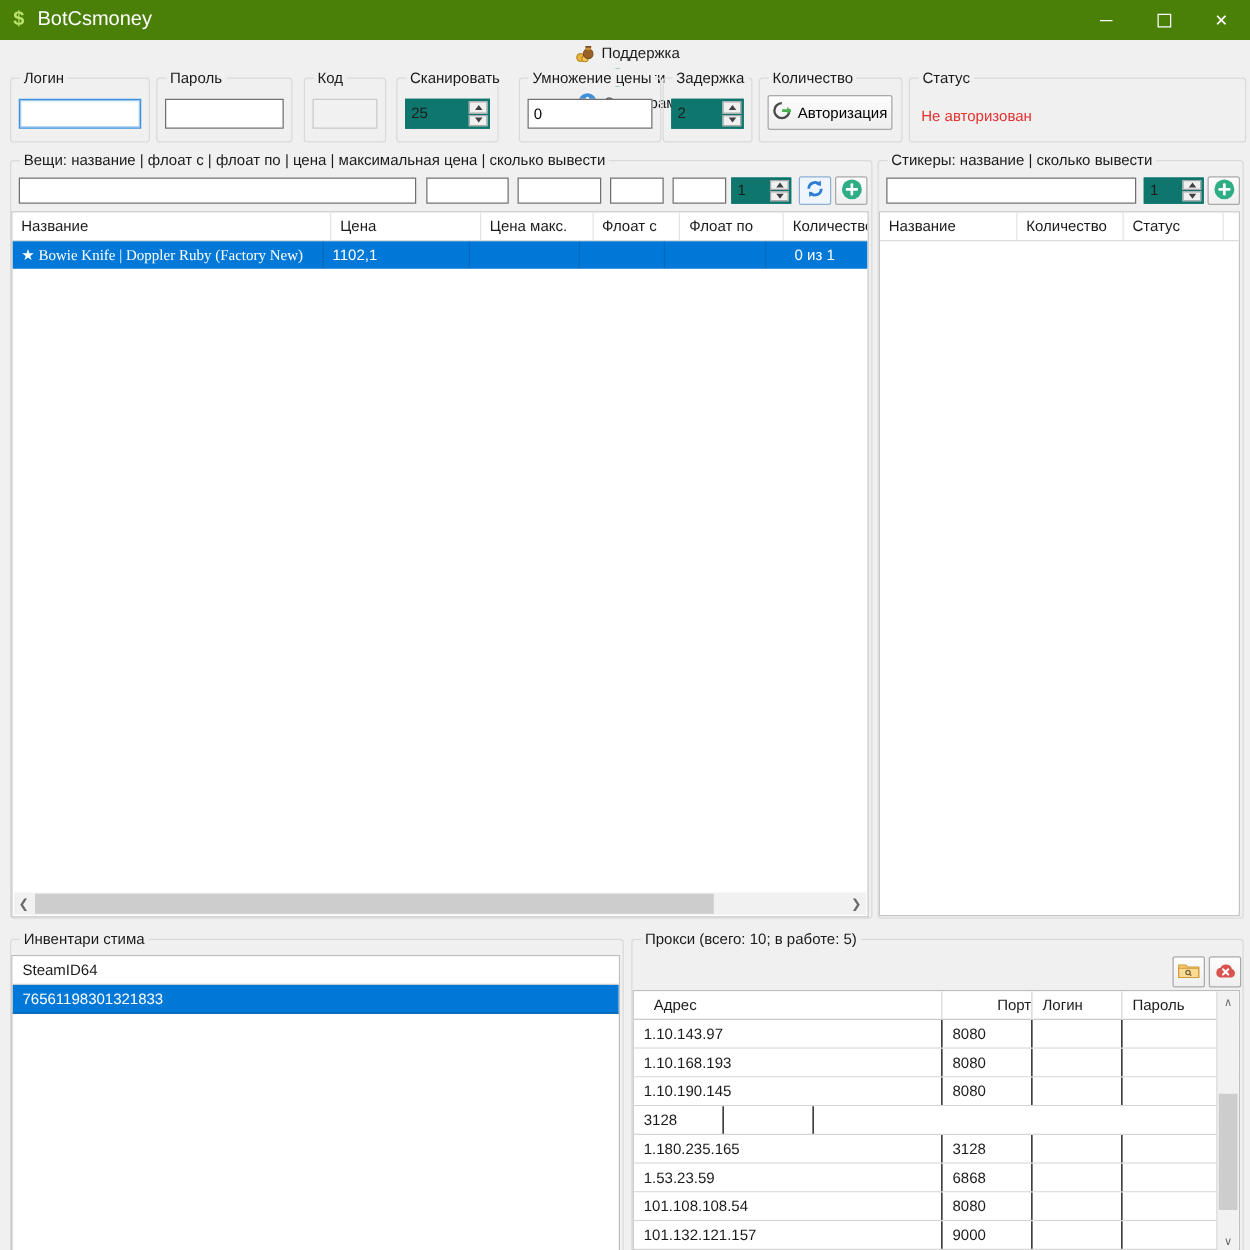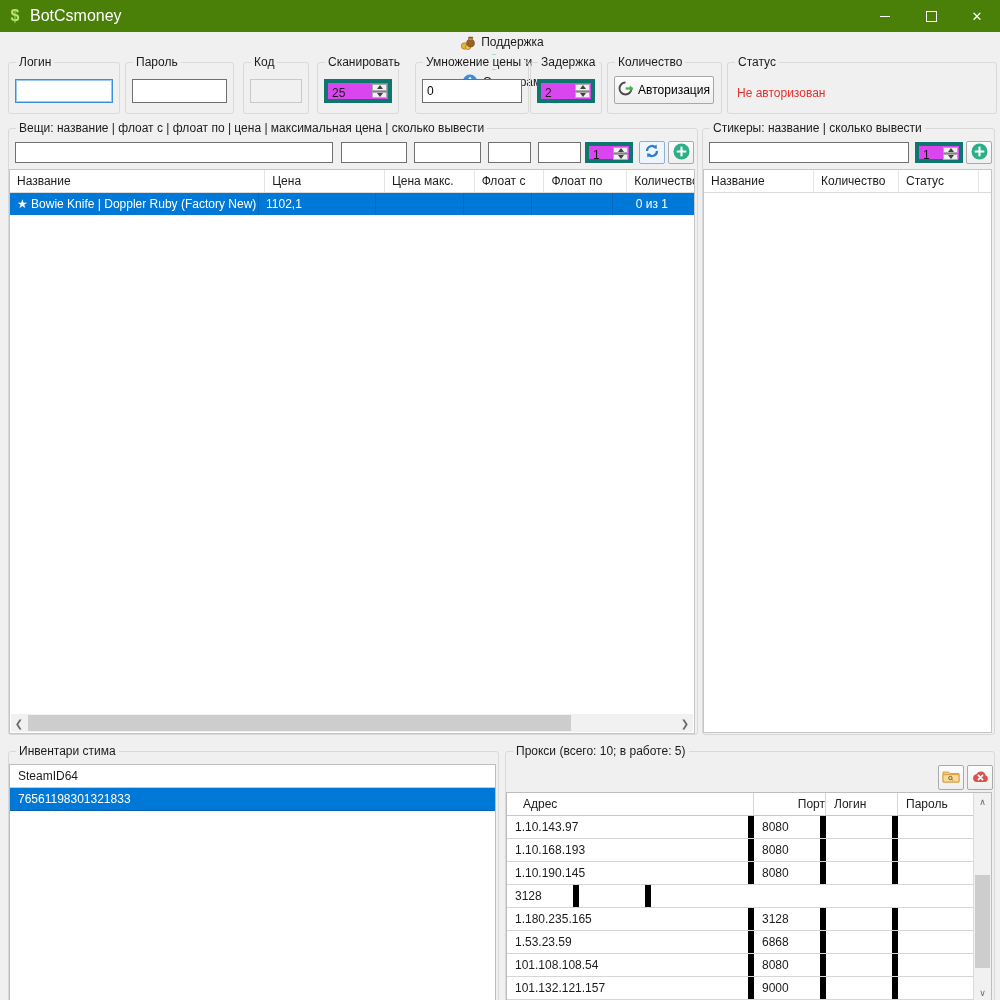--- a/index.html
+++ b/index.html
@@ -26,21 +26,21 @@
   .grp{position:absolute;border:1px solid #d9d9d9;border-radius:3px;}
   .grp-title{position:absolute;top:-8px;left:7px;background:#f0f0f0;padding:0 3px;
              font-size:12px;line-height:14px;white-space:nowrap;}
 
   
   .tb{position:absolute;background:#fff;border:1px solid #707070;box-sizing:border-box;
       font-family:inherit;font-size:12px;padding:0 4px;}
   .tb.focused{border:1px solid #3d8edb;box-shadow:inset 0 0 0 1px #9cc9ef;}
   .tb.disabled{background:#f1f1f1;border-color:#c9c9c9;}
 
-  .numeric{position:absolute;display:flex;background:#d946ef;border:4px solid #0f766e;box-sizing:border-box;}
+  .numeric{position:absolute;display:flex;background:#0f766e;border:1px solid #0f766e;box-sizing:border-box;}
   .num-val{flex:1;padding:3px 0 0 4px;font-size:12px;}
   .spin{width:17px;display:flex;flex-direction:column;}
   .spin-btn{flex:1;background:#f0f0f0;border:1px solid #ababab;margin:1px 1px 0 1px;
             display:flex;align-items:center;justify-content:center;}
   .spin-btn.dn{margin-bottom:1px;}
   .tri-up{width:0;height:0;border-left:3px solid transparent;border-right:3px solid transparent;
           border-bottom:4px solid #404040;}
   .tri-down{width:0;height:0;border-left:3px solid transparent;border-right:3px solid transparent;
             border-top:4px solid #404040;}
 
@@ -63,21 +63,21 @@
   .hscroll{position:absolute;left:1px;right:1px;bottom:1px;height:18px;background:#f1f1f1;}
   .hs-arrow{position:absolute;top:0;width:16px;height:18px;display:flex;align-items:center;
             justify-content:center;color:#6b6b6b;font-size:10px;}
   .hs-thumb{position:absolute;top:1px;height:16px;background:#cdcdcd;}
 
   
   .gtable{position:absolute;background:#fff;border:1px solid #bdbdbd;box-sizing:border-box;overflow:hidden;}
   .g-h{display:flex;height:22px;background:#fff;border-bottom:1px solid #c9c9c9;}
   .g-hc{box-sizing:border-box;border-right:1px solid #d6d6d6;padding:4px 0 0 8px;font-size:12px;}
   .g-row{display:flex;height:22px;border-bottom:1px solid #d6d6d6;background:#fff;}
-  .g-c{box-sizing:border-box;border-right:6px solid #000000;padding:4px 0 0 8px;font-size:12px;
+  .g-c{box-sizing:border-box;border-right:1px solid #000000;padding:4px 0 0 8px;font-size:12px;
        white-space:nowrap;overflow:hidden;}
   .g-row.sel{background:#0078d7;}
   .g-row.sel .g-c{color:#fff;border-right-color:rgba(0,0,0,0.12);}
 
   
   .vscroll{position:absolute;top:0;right:0;width:17px;bottom:0;background:#f1f1f1;border-left:1px solid #dcdcdc;}
   .vs-arrow{position:absolute;left:0;width:17px;height:17px;display:flex;align-items:center;
             justify-content:center;color:#6b6b6b;font-size:9px;}
   .vs-thumb{position:absolute;left:1px;width:15px;background:#cdcdcd;}
 
@@ -253,21 +253,21 @@
     <div class="lv" style="left:0px;top:40px;width:686px;height:565px;">
       <div class="lv-h">
         <div class="lv-hc" style="width:256px;">Название</div>
         <div class="lv-hc" style="width:120px;">Цена</div>
         <div class="lv-hc" style="width:90px;">Цена макс.</div>
         <div class="lv-hc" style="width:70px;">Флоат с</div>
         <div class="lv-hc" style="width:83px;">Флоат по</div>
         <div class="lv-hc" style="width:67px;border-right:none;">Количество</div>
       </div>
       <div class="lv-row sel">
-        <div class="lv-c" style="width:256px;">★ Bowie Knife | Doppler Ruby (Factory New)</div>
+        <div class="lv-c" style="width:256px;font-family:Liberation Serif, serif;">★ Bowie Knife | Doppler Ruby (Factory New)</div>
         <div class="lv-c" style="width:120px;">1102,1</div>
         <div class="lv-c" style="width:90px;"></div>
         <div class="lv-c" style="width:70px;"></div>
         <div class="lv-c" style="width:83px;"></div>
         <div class="lv-c" style="width:67px;border-right:none;margin-left:16px;">0 из 1</div>
       </div>
 
       <div class="hscroll">
         <div class="hs-arrow" style="left:0;">❮</div>
         <div class="hs-thumb" style="left:17px;width:543px;"></div>

